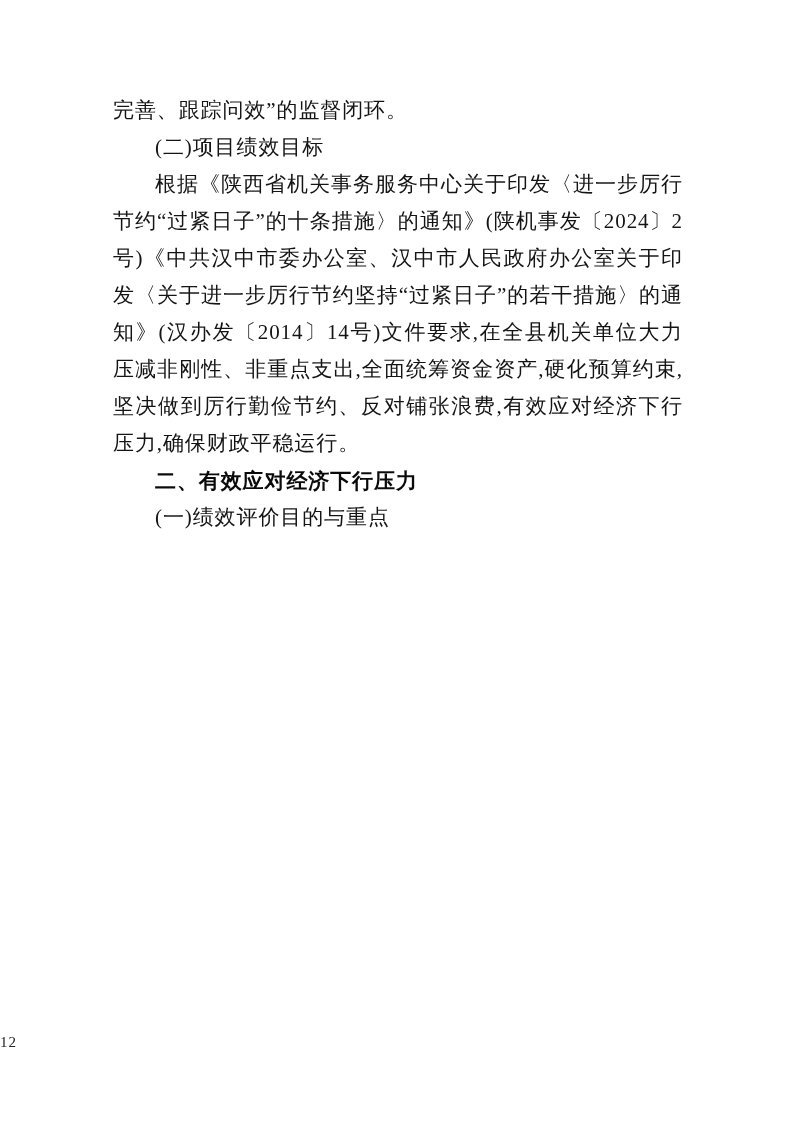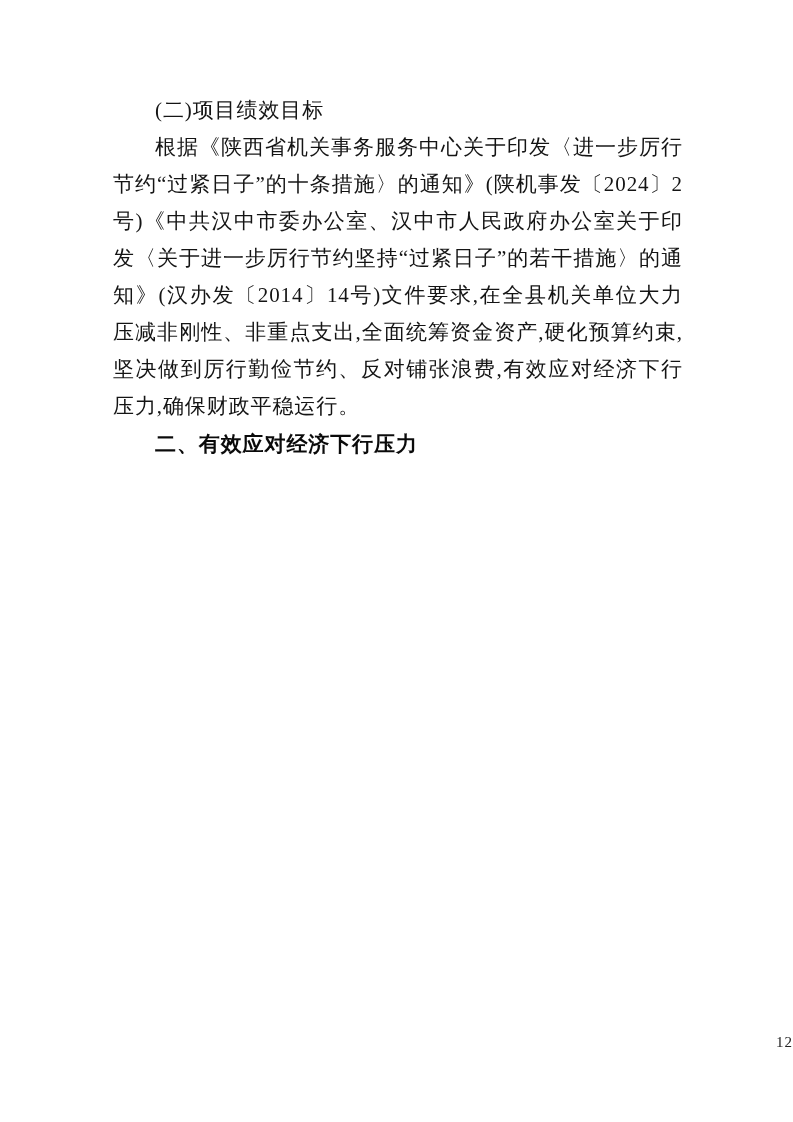--- a/index.html
+++ b/index.html
@@ -45,29 +45,31 @@
     color: #0a0a0a;
   }
   .subsection-heading {
     font-weight: normal;
   }
   .footer {
     position: absolute;
     top: 1034px;
     left: 0;
     width: 100%;
-    text-align: right;
+    text-align: left;
     font-size: 15px;
     letter-spacing: 1px;
     color: #222222;
   }
 </style>
 </head>
 <body>
 
 <div class="page">
   <div class="content">
+    <p class="body no-indent">完善、跟踪问效”的监督闭环。</p>
     <p class="subsection-heading">(二)项目绩效目标</p>
     <p class="body">根据《陕西省机关事务服务中心关于印发〈进一步厉行节约“过紧日子”的十条措施〉的通知》(陕机事发〔2024〕2号)《中共汉中市委办公室、汉中市人民政府办公室关于印发〈关于进一步厉行节约坚持“过紧日子”的若干措施〉的通知》(汉办发〔2014〕14号)文件要求,在全县机关单位大力压减非刚性、非重点支出,全面统筹资金资产,硬化预算约束,坚决做到厉行勤俭节约、反对铺张浪费,有效应对经济下行压力,确保财政平稳运行。</p>
     <p class="section-heading">二、有效应对经济下行压力</p>
+    <p class="subsection-heading">(一)绩效评价目的与重点</p>
   </div>
   <div class="footer">12</div>
 </div>
 
 </body></html>

